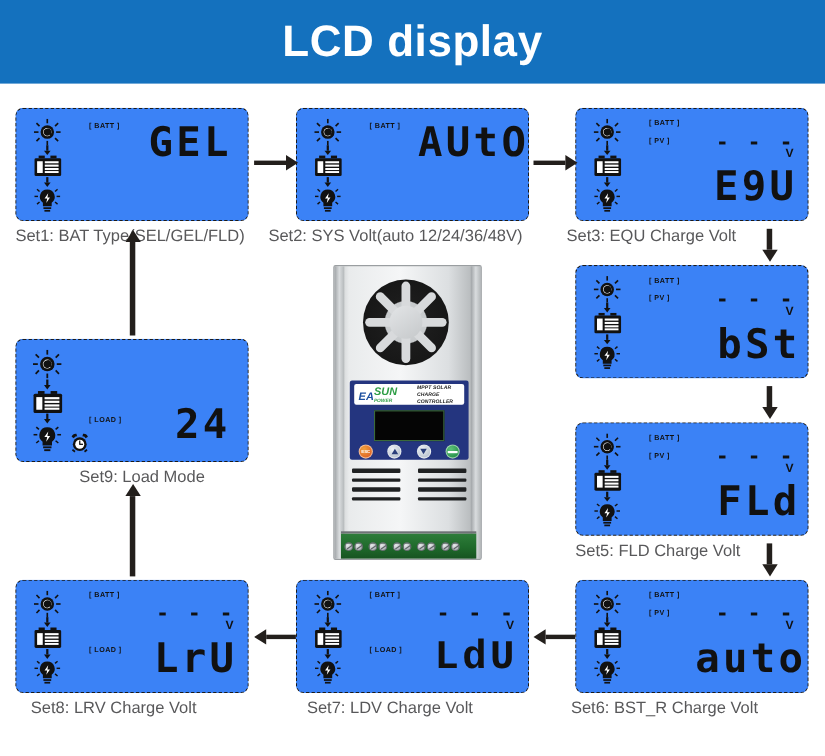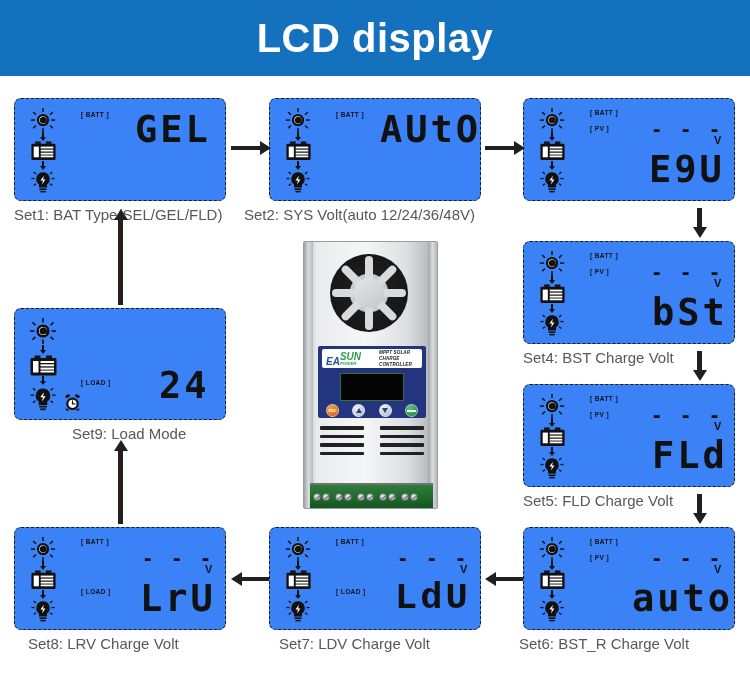--- a/index.html
+++ b/index.html
@@ -412,20 +412,21 @@
             <rect x="10.2" y="22.4" width="5.6" height="1.7" fill="#111"></rect>
           <path d="M13.9 6.2 l-3.6 5.1 h2.6 l-0.9 4.3 3.6-5.3 h-2.5z" fill="#fff"></path>
         </svg>
       </div>
       <div class="tag" style="left:66px; top:10px;">[ BATT ]</div>
       <div class="tag" style="left:66px; top:26px;">[ PV ]</div>
       <div class="dashes" style="left:127px; top:24px;">- - -</div>
       <div class="unit" style="left:190px; top:35px;">V</div>
       <div class="seg seg-main" style="left:125px; top:52px;">E9U</div>
     </div>
+    <div class="caption" style="left:-8px; top:108px;">Set3: EQU Charge Volt</div>
   </div>
 
   <div class="node" style="left:523px; top:165px;">
     <div class="lcd">
       <div class="icon-col">
         <svg width="26" height="26" viewBox="0 0 26 26">
           <g fill="#111">
               <rect x="12.2" y="0" width="1.6" height="4.4"></rect>
               <rect x="12.2" y="21.6" width="1.6" height="4.4"></rect>
               <rect x="0" y="12.2" width="4.4" height="1.6"></rect>
@@ -471,21 +472,20 @@
             <rect x="10.2" y="22.4" width="5.6" height="1.7" fill="#111"></rect>
           <path d="M13.9 6.2 l-3.6 5.1 h2.6 l-0.9 4.3 3.6-5.3 h-2.5z" fill="#fff"></path>
         </svg>
       </div>
       <div class="tag" style="left:66px; top:10px;">[ BATT ]</div>
       <div class="tag" style="left:66px; top:26px;">[ PV ]</div>
       <div class="dashes" style="left:127px; top:24px;">- - -</div>
       <div class="unit" style="left:190px; top:35px;">V</div>
       <div class="seg seg-main" style="left:128px; top:52px;">bSt</div>
     </div>
-    <div class="caption" style="left:0px; top:108px;">Set4: BST Charge Volt</div>
   </div>
 
   <div class="node" style="left:523px; top:308px;">
     <div class="lcd">
       <div class="icon-col">
         <svg width="26" height="26" viewBox="0 0 26 26">
           <g fill="#111">
               <rect x="12.2" y="0" width="1.6" height="4.4"></rect>
               <rect x="12.2" y="21.6" width="1.6" height="4.4"></rect>
               <rect x="0" y="12.2" width="4.4" height="1.6"></rect>

